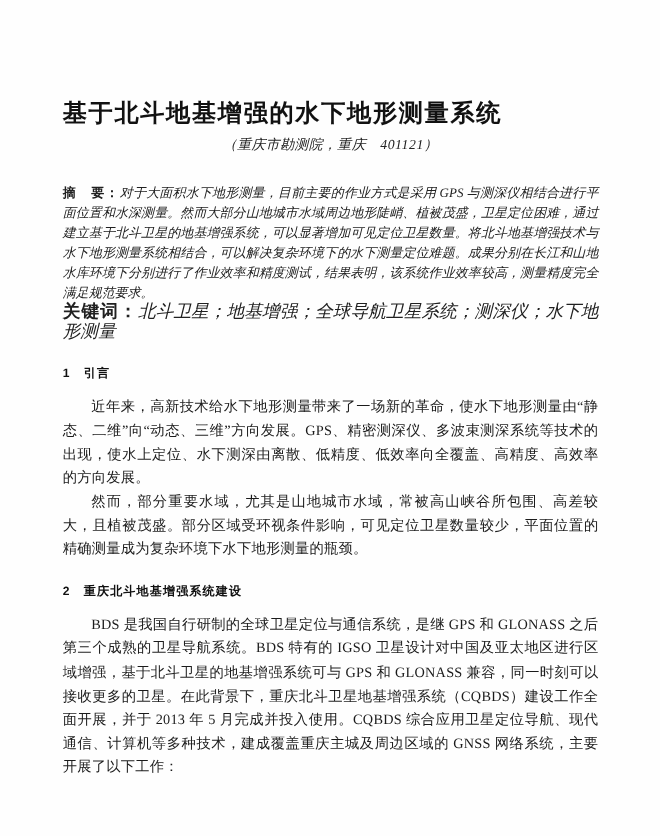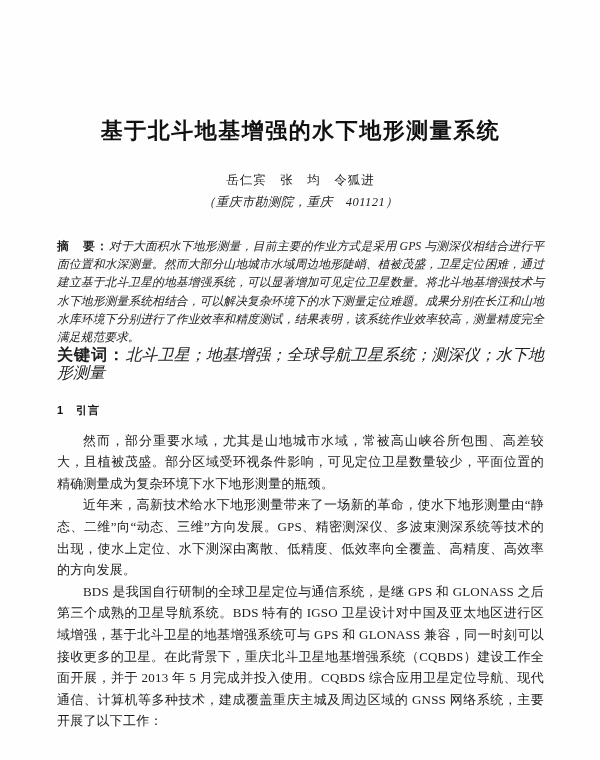--- a/index.html
+++ b/index.html
@@ -14,22 +14,21 @@
     background: #fefefe;
     overflow: hidden;
     color: #1b1b1b;
     font-family: "Liberation Serif", "DejaVu Serif", serif;
     -webkit-font-smoothing: antialiased;
   }
   .content {
     margin: 0 56px 0 57px; 
   }
   .doc-title {
-    margin-top: 116px;
-    text-align: center;
+    margin-top: 88px;
     font-family: "Liberation Sans", "DejaVu Sans", sans-serif;
     font-weight: 700;
     font-size: 22px;
     letter-spacing: 1.5px;
     color: #111;
   }
   .authors-line {
     margin-top: 26px;
     text-align: center;
     font-size: 12.5px;
@@ -85,33 +84,33 @@
   }
 </style>
 </head>
 <body>
 
 <div class="page">
   <div class="content">
 
     <div class="doc-title">基于北斗地基增强的水下地形测量系统</div>
 
-    <div class="authors-line">岳仁宾　张　均　令狐进</div>
 
     <div class="affiliation-line">（重庆市勘测院，重庆　401121）</div>
 
     <div class="abstract-block">
       <span class="abstract-label">摘　要：</span><span>对于大面积水下地形测量，目前主要的作业方式是采用 GPS 与测深仪相结合进行平面位置和水深测量。然而大部分山地城市水域周边地形陡峭、植被茂盛，卫星定位困难，通过建立基于北斗卫星的地基增强系统，可以显著增加可见定位卫星数量。将北斗地基增强技术与水下地形测量系统相结合，可以解决复杂环境下的水下测量定位难题。成果分别在长江和山地水库环境下分别进行了作业效率和精度测试，结果表明，该系统作业效率较高，测量精度完全满足规范要求。</span>
       <div class="keywords-block">
         <span class="keywords-label">关键词：</span><span>北斗卫星；地基增强；全球导航卫星系统；测深仪；水下地形测量</span>
       </div>
     </div>
 
     <div class="section-heading">1　引言</div>
 
+    <p class="body-para">近年来，高新技术给水下地形测量带来了一场新的革命，使水下地形测量由“静态、二维”向“动态、三维”方向发展。GPS、精密测深仪、多波束测深系统等技术的出现，使水上定位、水下测深由离散、低精度、低效率向全覆盖、高精度、高效率的方向发展。</p>
     <p class="body-para">然而，部分重要水域，尤其是山地城市水域，常被高山峡谷所包围、高差较大，且植被茂盛。部分区域受环视条件影响，可见定位卫星数量较少，平面位置的精确测量成为复杂环境下水下地形测量的瓶颈。</p>
-    <p class="body-para">近年来，高新技术给水下地形测量带来了一场新的革命，使水下地形测量由“静态、二维”向“动态、三维”方向发展。GPS、精密测深仪、多波束测深系统等技术的出现，使水上定位、水下测深由离散、低精度、低效率向全覆盖、高精度、高效率的方向发展。</p>
 
+    <div class="section-heading">2　重庆北斗地基增强系统建设</div>
 
     <p class="body-para">BDS 是我国自行研制的全球卫星定位与通信系统，是继 GPS 和 GLONASS 之后第三个成熟的卫星导航系统。BDS 特有的 IGSO 卫星设计对中国及亚太地区进行区域增强，基于北斗卫星的地基增强系统可与 GPS 和 GLONASS 兼容，同一时刻可以接收更多的卫星。在此背景下，重庆北斗卫星地基增强系统（CQBDS）建设工作全面开展，并于 2013 年 5 月完成并投入使用。CQBDS 综合应用卫星定位导航、现代通信、计算机等多种技术，建成覆盖重庆主城及周边区域的 GNSS 网络系统，主要开展了以下工作：</p>
 
   </div>
 </div>
 
 </body></html>

